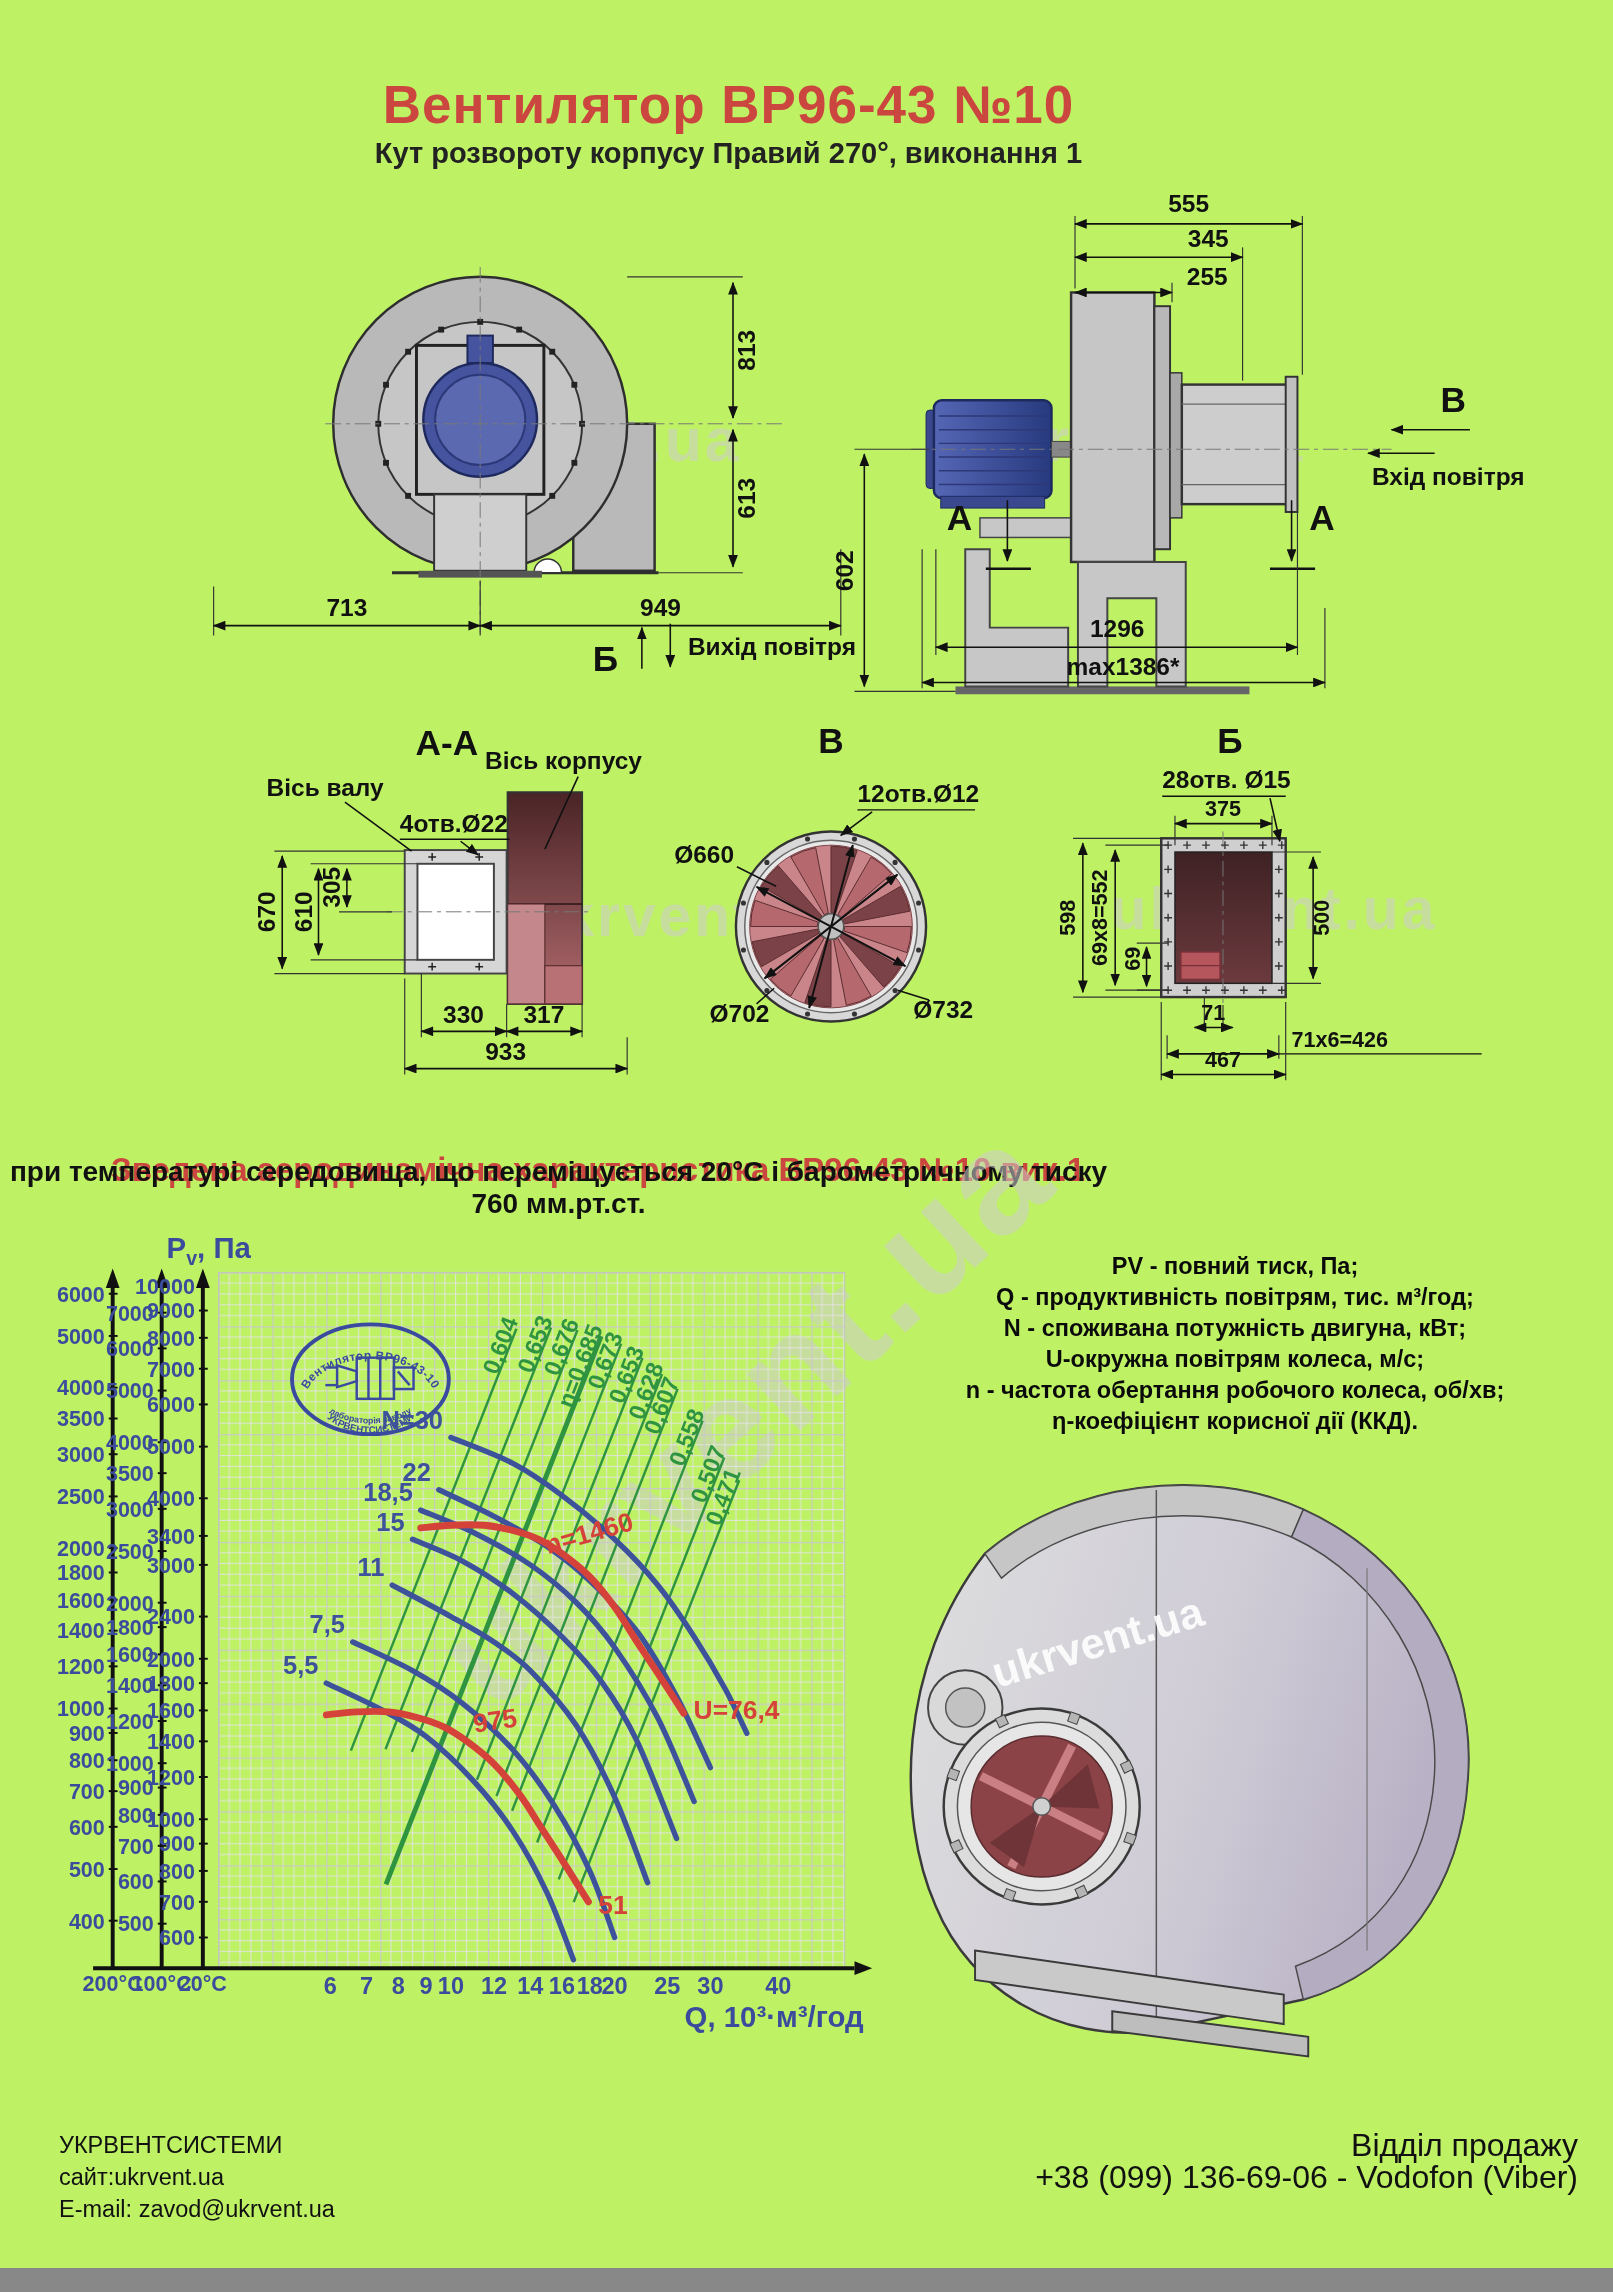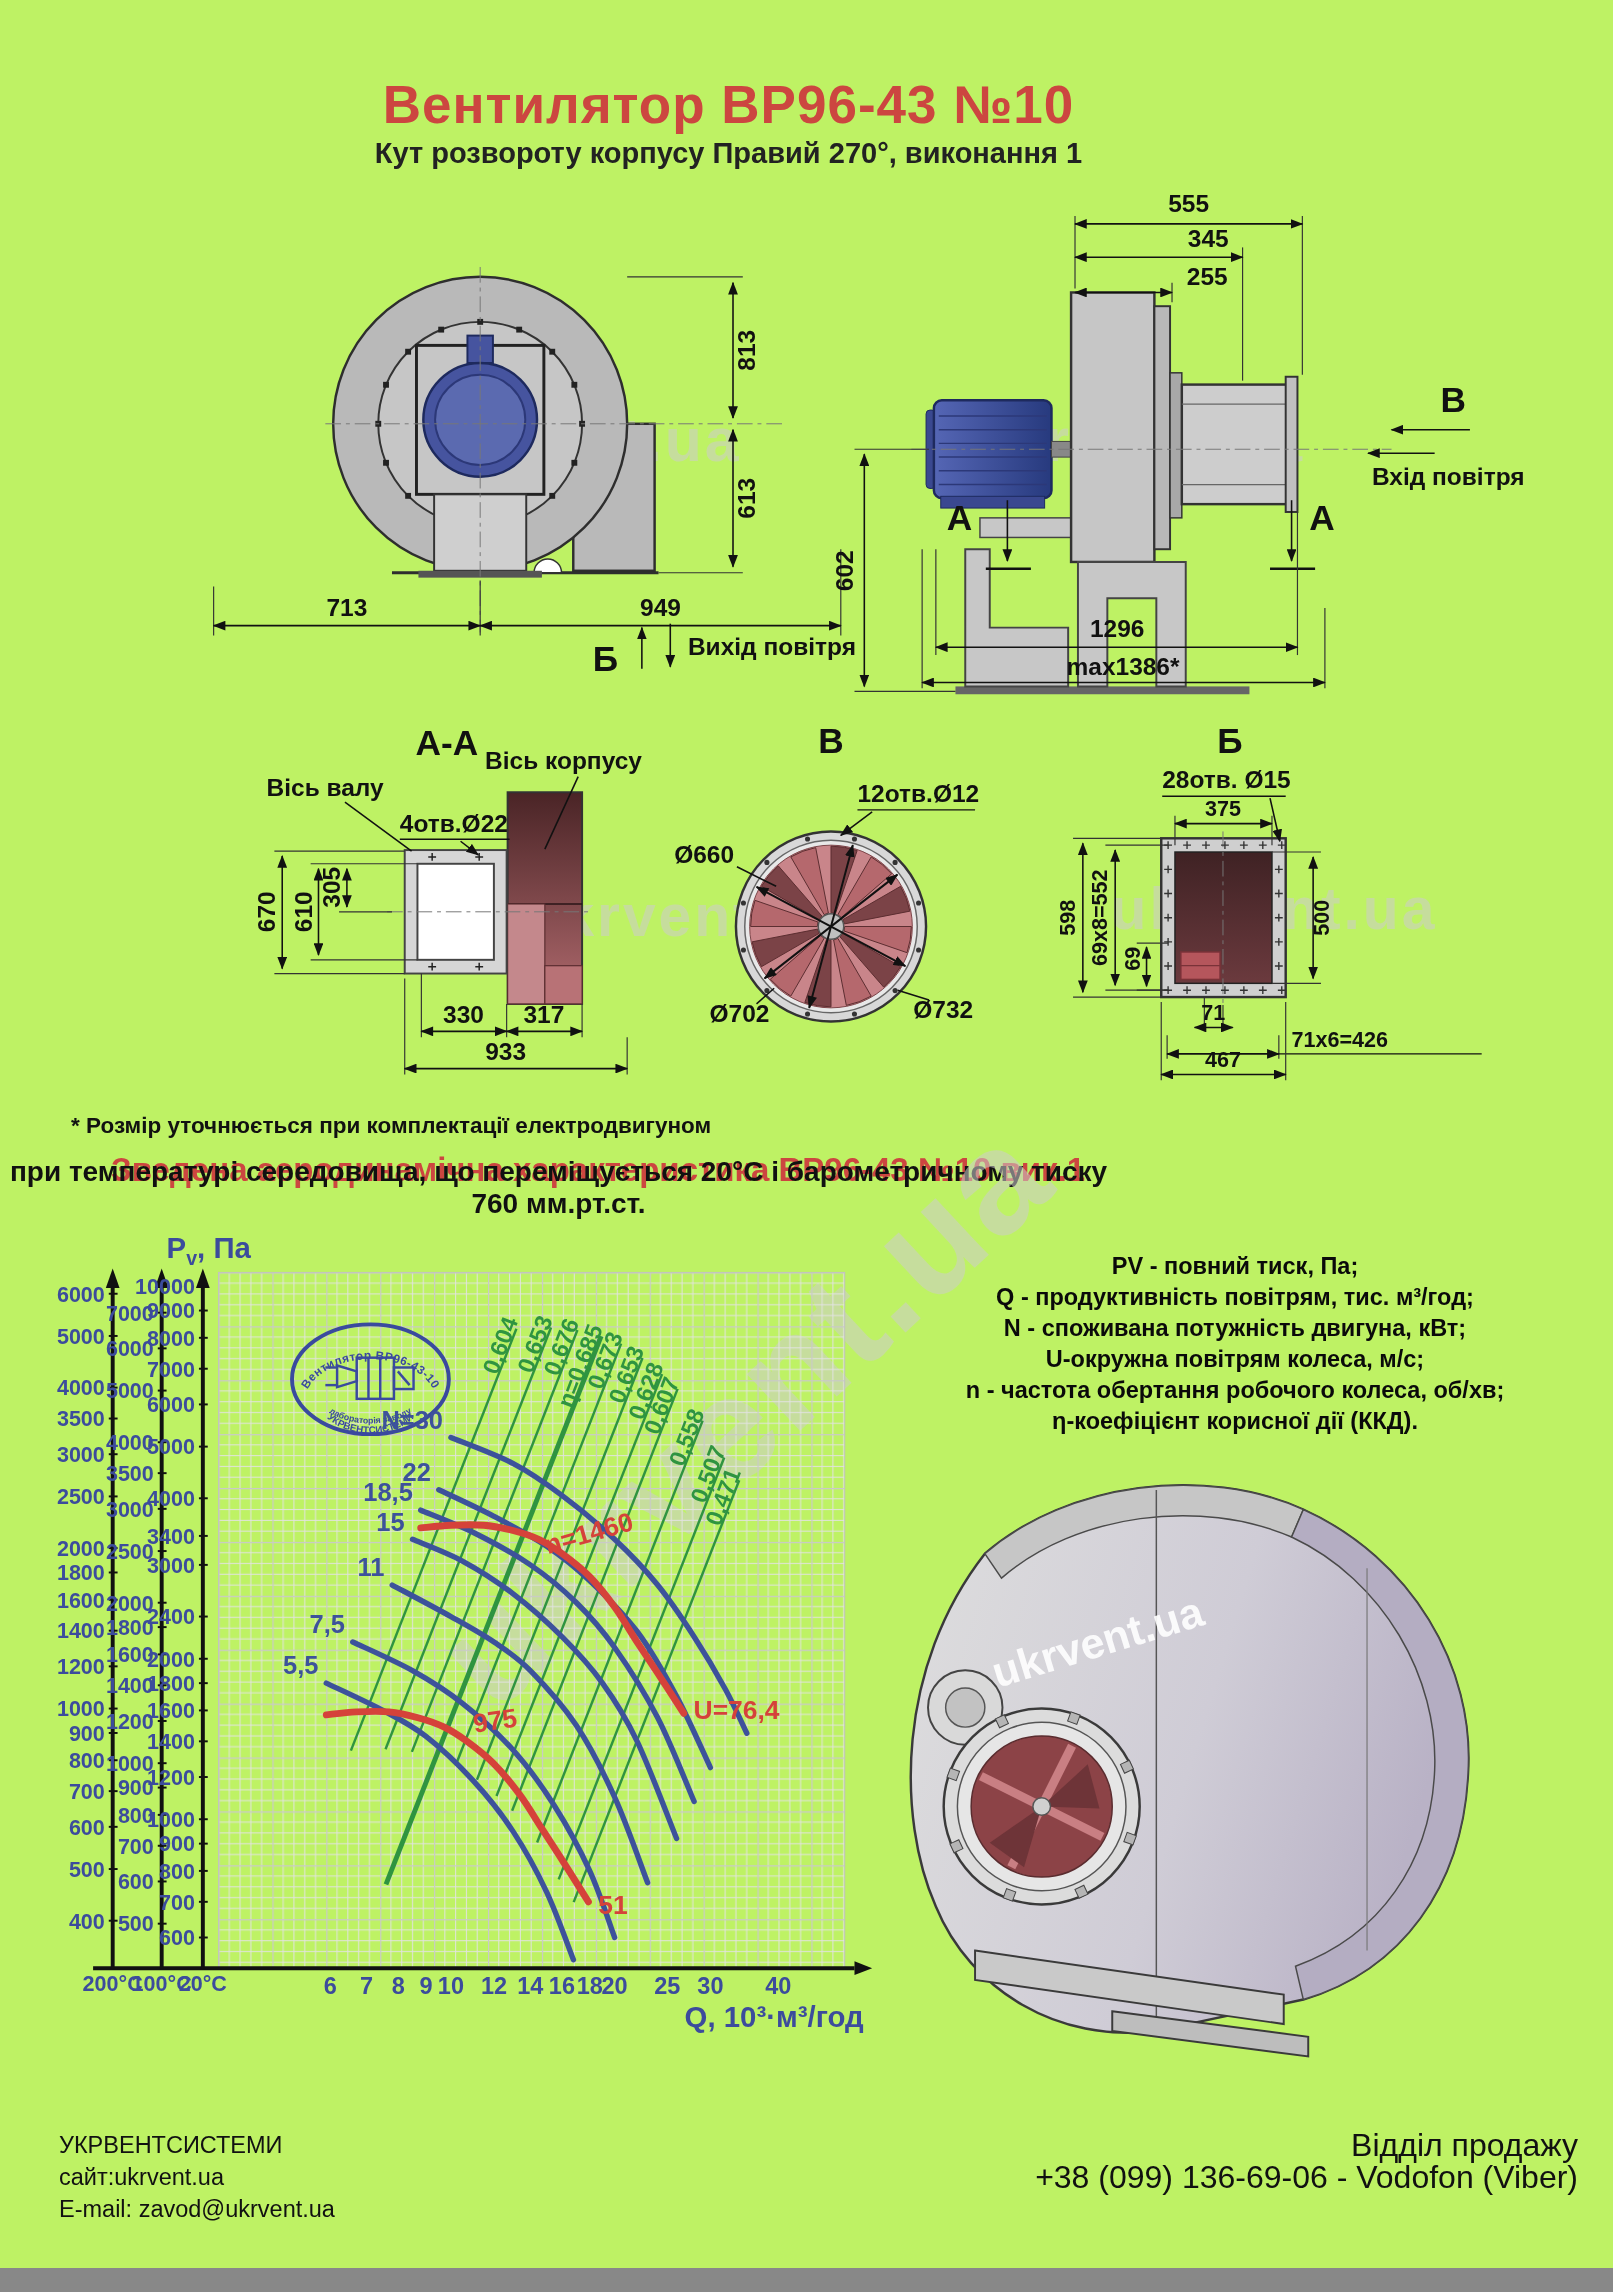--- a/index.html
+++ b/index.html
@@ -344,21 +344,20 @@
       <line x1="1191" y1="1075" x2="1305" y2="1075" class="dim" marker-start="url(#mS)" marker-end="url(#mE)"></line>
       <line x1="1305" y1="1075" x2="1512" y2="1075" stroke="#111" stroke-width="1.3"></line>
       <text class="dim-s" x="1318" y="1068">71x6=426</text>
       <line x1="1185" y1="1022" x2="1185" y2="1102" class="ext"></line>
       <line x1="1312" y1="1022" x2="1312" y2="1102" class="ext"></line>
       <line x1="1185" y1="1096" x2="1312" y2="1096" class="dim" marker-start="url(#mS)" marker-end="url(#mE)"></line>
       <text class="dim-s" x="1248" y="1088" text-anchor="middle">467</text>
     </g>
   </svg>
 
-  <div class="abs footnote">* Розмір уточнюється при комплектації електродвигуном</div>
   <div class="abs chart-heading">Зведена аеродинамічна характеристика ВР96-43 №10 вик.1</div>
   <div class="abs chart-subheading">при температурі середовища, що переміщується 20°С і барометричному тиску 760 мм.рт.ст.</div>
 
   <svg class="layer" id="chart-svg" viewBox="0 0 1646 2339">
     <defs>
       <pattern id="gpaper" width="55" height="55" patternUnits="userSpaceOnUse" x="223" y="1298">
         <path d="M11,0 V55 M22,0 V55 M33,0 V55 M44,0 V55 M0,11 H55 M0,22 H55 M0,33 H55 M0,44 H55" stroke="#e2e2e2" stroke-width="1" fill="none"></path>
         <path d="M0.5,0 V55 M0,0.5 H55" stroke="#c9c9c9" stroke-width="1.4" fill="none"></path>
       </pattern>
     </defs>

